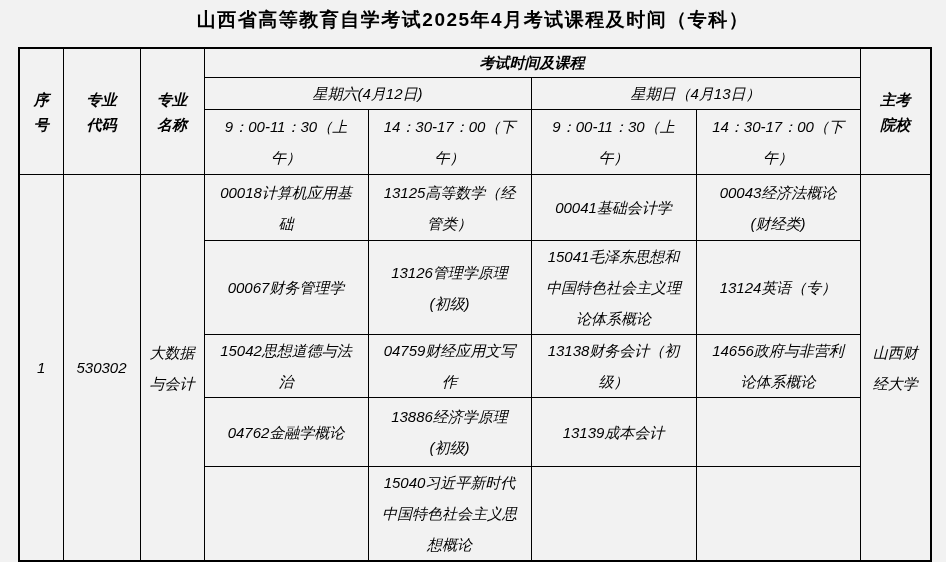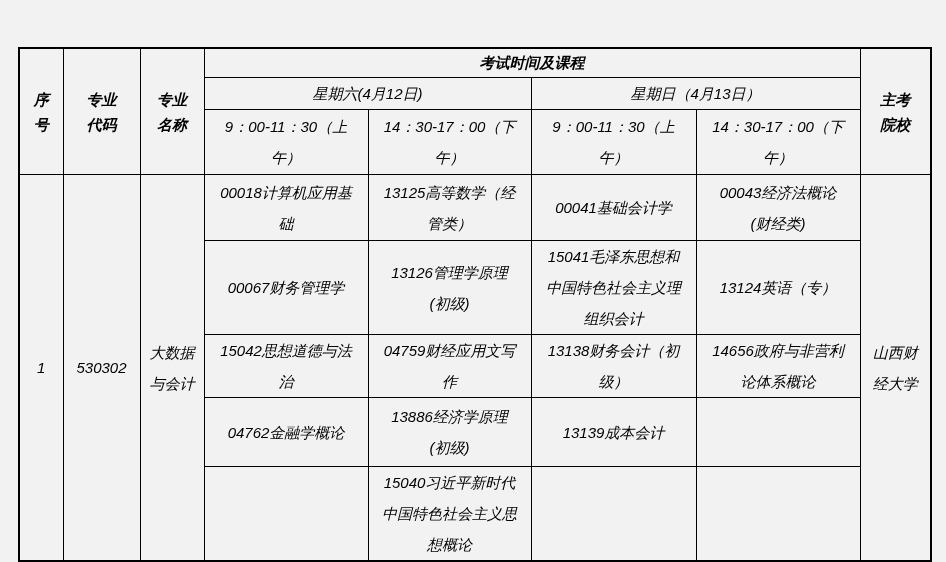--- a/index.html
+++ b/index.html
@@ -42,20 +42,21 @@
     font-style: italic;
   }
   table.sched .b { font-weight: bold; }
   table.sched .hdr1 { line-height: 25px; }
   table.sched .hdr2 { line-height: 28px; }
 </style>
 </head>
 <body>
 
 <div class="page">
+  <div class="title">山西省高等教育自学考试2025年4月考试课程及时间（专科）</div>
 
   <table class="sched">
     <colgroup>
       <col style="width:44px">
       <col style="width:77px">
       <col style="width:64px">
       <col style="width:164px">
       <col style="width:163px">
       <col style="width:165px">
       <col style="width:164px">
@@ -102,21 +103,21 @@
 (财经类)</td>
         <td rowspan="5">山西财
 经大学</td>
       </tr>
       <tr style="height:94px">
         <td>00067财务管理学</td>
         <td>13126管理学原理
 (初级)</td>
         <td>15041毛泽东思想和
 中国特色社会主义理
-组织会计</td>
+论体系概论</td>
         <td>13124英语（专）</td>
       </tr>
       <tr style="height:55px">
         <td>15042思想道德与法
 治</td>
         <td>04759财经应用文写
 作</td>
         <td>13138财务会计（初
 级）</td>
         <td>14656政府与非营利

